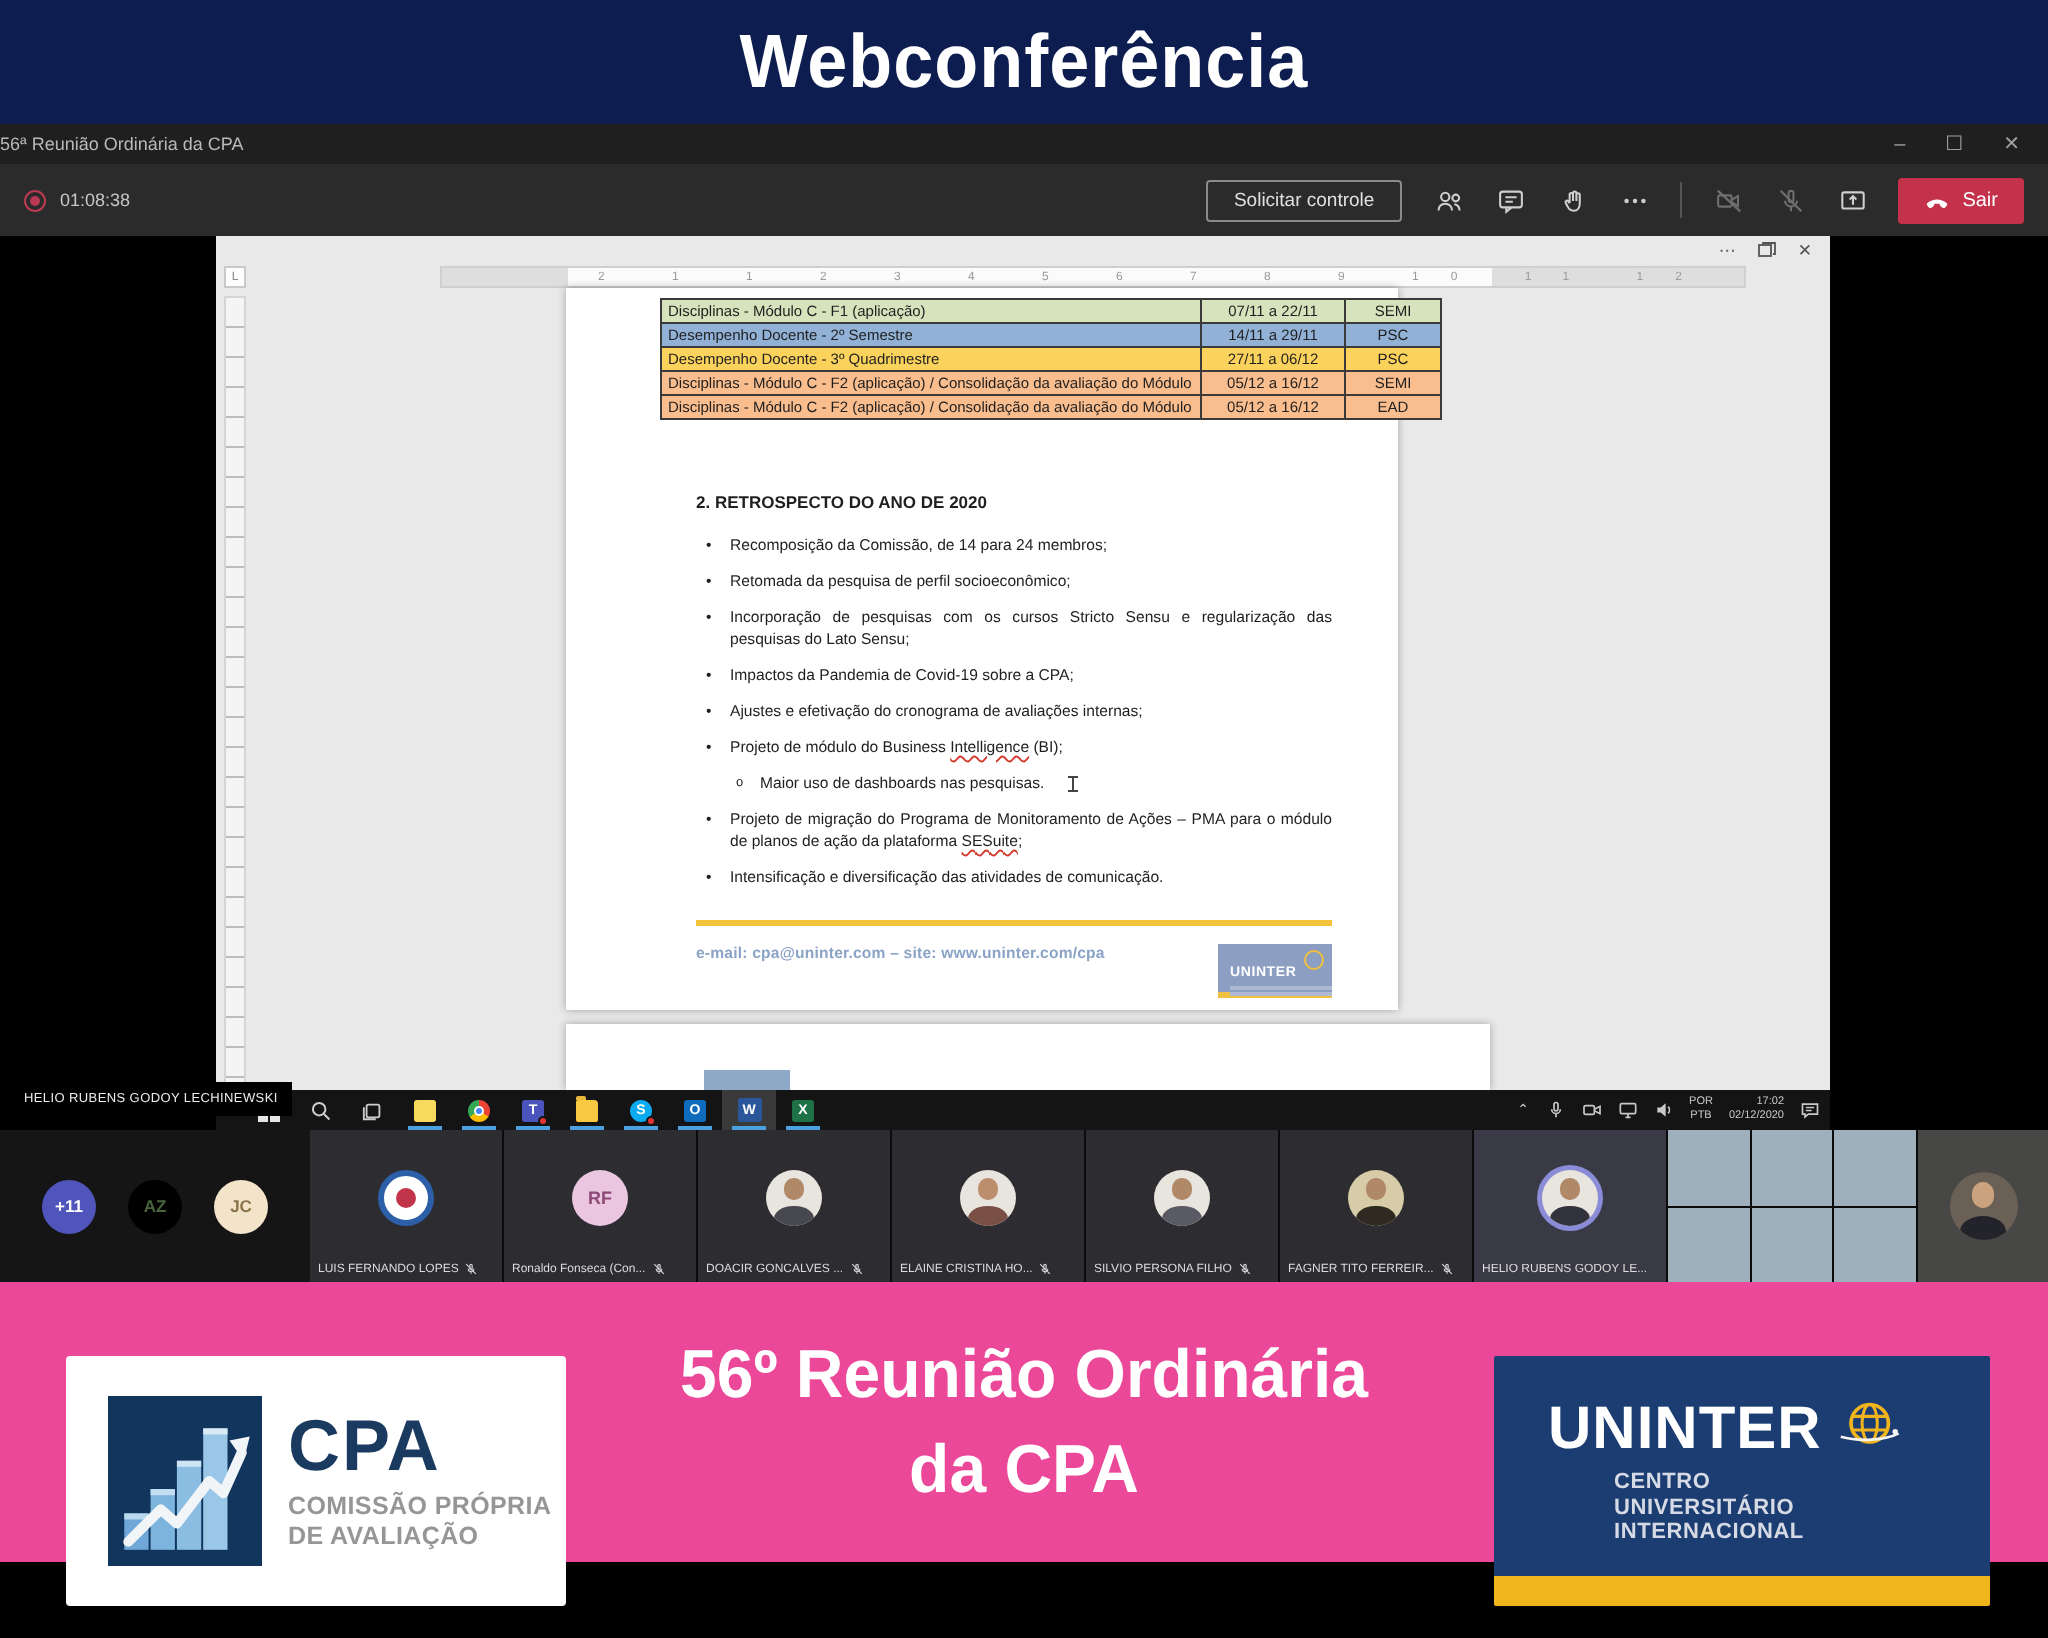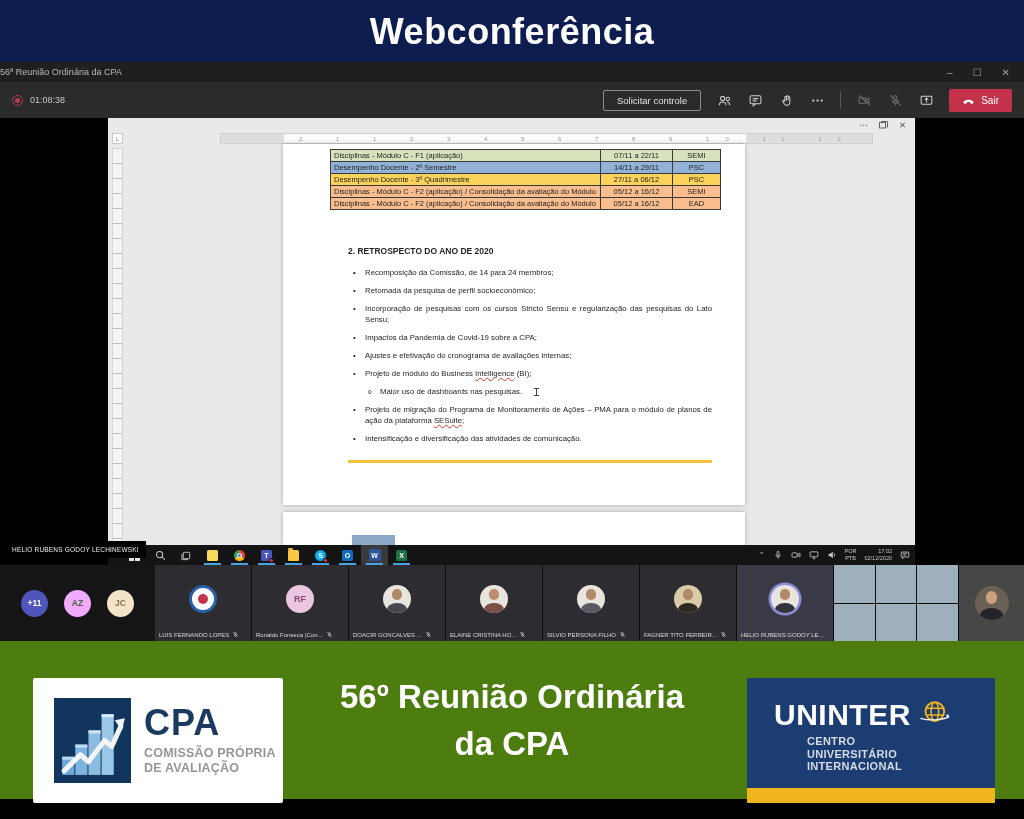--- a/index.html
+++ b/index.html
@@ -40,21 +40,21 @@
   .word-chrome { height:14px; display:flex; justify-content:flex-end; align-items:center; gap:11px; padding-right:9px; color:#555; font-size:8.5px; }
   .word-chrome .wc { line-height:1; }
   .tabstop { position:absolute; left:4px; top:15px; width:11px; height:11px; background:#fdfdfd; border:1px solid #c9c9c9; color:#888; font-size:6px; line-height:10px; text-align:center; }
   .h-ruler { position:absolute; top:15px; left:112px; width:653px; height:11px;
     background:linear-gradient(to right,#dedede 0 63px,#fbfbfb 63px 525px,#dedede 525px);
     border:1px solid #cfcfcf; color:#9a9a9a; font-size:6px; line-height:10px; letter-spacing:16px;
     overflow:hidden; white-space:nowrap; padding-left:78px; }
   .v-ruler { position:absolute; left:4px; top:30px; bottom:0; width:11px; background:#f4f4f4; border:1px solid #d5d5d5;
     background-image:repeating-linear-gradient(to bottom,#f4f4f4 0 14px,#bdbdbd 14px 15px); }
 
-  .page1 { position:absolute; left:175px; top:26px; width:462px; height:361px; background:#fff; box-shadow:0 0 4px rgba(0,0,0,.3); }
+  .page1 { position:absolute; left:175px; top:26px; width:416px; height:361px; background:#fff; box-shadow:0 0 4px rgba(0,0,0,.3); }
   .page2 { position:absolute; left:175px; top:394px; width:462px; height:33px; background:#fff; box-shadow:0 0 4px rgba(0,0,0,.3); }
   .p2-block { position:absolute; left:69px; top:23px; width:43px; height:10px; background:#8ea9c8; }
 
   .doc-table { border-collapse:collapse; margin:5px 0 0 47px; font-size:7.5px; color:#1f1f1f; table-layout:fixed; width:390px; }
   .doc-table td { border:1px solid #3a3a3a; padding:1px 3px; height:11px; overflow:hidden; white-space:nowrap; }
   .doc-table td.c { text-align:center; }
   .row-green td { background:#d6e3bc; }
   .row-blue td { background:#92b1d7; }
   .row-yellow td { background:#fbd35c; }
   .row-orange td { background:#f9bd8e; }
@@ -105,21 +105,21 @@
   .tray svg { width:10px; height:10px; }
   .tray .chev { font-size:7px; }
   .tray-txt { font-size:5.5px; line-height:1.2; text-align:center; }
   .tray-clock { font-size:5.5px; line-height:1.2; text-align:right; }
 
   
   .strip { height:76px; background:#0b0b0b; display:flex; overflow:hidden; }
   .avatars-box { width:155px; background:#151515; display:flex; align-items:center; justify-content:center; gap:16px; flex:none; }
   .circle-avatar { width:27px; height:27px; border-radius:50%; display:flex; align-items:center; justify-content:center; font-size:8.5px; font-weight:bold; }
   .av-more { background:#4f55bb; color:#fff; }
-  .av-az { background:#f0abfc; color:#49663f; }
+  .av-az { background:#000000; color:#49663f; }
   .av-jc { background:#f2e3c9; color:#8a7348; }
   .tile { width:96px; margin-right:1px; background:#2c2c31; position:relative; display:flex; align-items:center; justify-content:center; flex:none; }
   .tile-name { position:absolute; left:4px; right:2px; bottom:3px; display:flex; align-items:center; gap:3px; color:#dcdcdc; font-size:6px; white-space:nowrap; overflow:hidden; }
   .tile-name svg { width:7px; height:7px; flex:none; color:#cfcfcf; }
   .pav { width:28px; height:28px; border-radius:50%; position:relative; overflow:hidden; background:#e8e4de; flex:none; margin-bottom:8px; }
   .pav::before { content:""; position:absolute; top:16%; left:33%; width:34%; height:36%; border-radius:50%; background:#b08968; }
   .pav::after { content:""; position:absolute; bottom:-12%; left:16%; width:68%; height:46%; border-radius:50% 50% 0 0; background:#5a5a64; }
   .pav.shirt-dark::after { background:#33333d; }
   .pav.shirt-suit::after { background:#474750; }
   .pav.shirt-gold { background:#d8cba8; } .pav.shirt-gold::after { background:#2e2a22; }
@@ -135,21 +135,21 @@
   .g2 { background:linear-gradient(180deg,#e8e9e6 55%,#8899a5); }
   .g3 { background:linear-gradient(170deg,#dfe4e6 45%,#6a7f90); }
   .g4 { background:linear-gradient(180deg,#30506e 60%,#1d3item0); background-color:#2a4a66; }
   .g5 { background:linear-gradient(180deg,#eef2f4 50%,#aebfc9); }
   .g6 { background:linear-gradient(165deg,#d5dce0 45%,#5d6f7d); }
   .tile-last { flex:1; background:#474745; display:flex; align-items:center; justify-content:center; }
   .tile-last .pav { margin-bottom:0; width:34px; height:34px; background:#6b6055; }
   .tile-last .pav::before { background:#caa27e; } .tile-last .pav::after { background:#23232b; }
 
   
-  .banner-bottom { height:158px; background:#4d7c0f; position:relative;text-decoration:underline; }
+  .banner-bottom { height:140px; background:#ec4899; position:relative;text-decoration:underline; }
   .cpa-card { position:absolute; left:33px; top:37px; width:250px; height:125px; background:#fff; border-radius:2px; display:flex; align-items:center; }
   .cpa-square { width:77px; height:85px; margin-left:21px; background:#12355e; flex:none; }
   .cpa-square svg { width:100%; height:100%; }
   .cpa-text { margin-left:13px; }
   .cpa-acronym { font-size:36px; font-weight:bold; color:#1b3a5f; line-height:1; letter-spacing:1px; }
   .cpa-sub { margin-top:5px; font-size:12.5px; font-weight:bold; color:#969696; line-height:1.18; letter-spacing:.2px; }
   .center-title { position:absolute; left:292px; right:292px; top:0; bottom:0; display:flex; flex-direction:column; align-items:center; justify-content:center; color:#fff; font-size:33px; font-weight:600; line-height:1.4; transform:scaleY(1.03); }
   .uninter-card { position:absolute; right:29px; top:37px; width:248px; height:125px; background:#1c3d72; border-radius:1px; overflow:hidden; }
   .uninter-bar { position:absolute; bottom:0; left:0; right:0; height:15px; background:#f0b41c; }
   .uninter-row { display:flex; align-items:center; padding:20px 0 0 27px; }
@@ -295,20 +295,28 @@
         <div class="bullet">Incorporação de pesquisas com os cursos Stricto Sensu e regularização das pesquisas do Lato Sensu;</div>
         <div class="bullet">Impactos da Pandemia de Covid-19 sobre a CPA;</div>
         <div class="bullet">Ajustes e efetivação do cronograma de avaliações internas;</div>
         <div class="bullet"><span>Projeto de módulo do Business </span><span class="squiggle">Intelligence</span><span> (BI);</span></div>
         <div class="bullet sub"><span>Maior uso de dashboards nas pesquisas.</span><span class="ibeam"></span></div>
         <div class="bullet"><span>Projeto de migração do Programa de Monitoramento de Ações – PMA para o módulo de planos de ação da plataforma </span><span class="squiggle">SESuite</span><span>;</span></div>
         <div class="bullet">Intensificação e diversificação das atividades de comunicação.</div>
       </div>
 
       <div class="yellow-line"></div>
+      <div class="doc-footer">
+        <span class="contact">e-mail: cpa@uninter.com – site: www.uninter.com/cpa</span>
+        <span class="mini-logo">
+          <span class="ml-name">UNINTER</span>
+          <span class="mini-globe"></span>
+          <span class="ml-lines"><i></i><i></i></span>
+        </span>
+      </div>
     </div>
 
     <div class="page2">
       <div class="p2-block"></div>
     </div>
   </div>
 </div>
 
 <div class="taskbar-row">
   <div class="user-overlay">HELIO RUBENS GODOY LECHINEWSKI</div>

